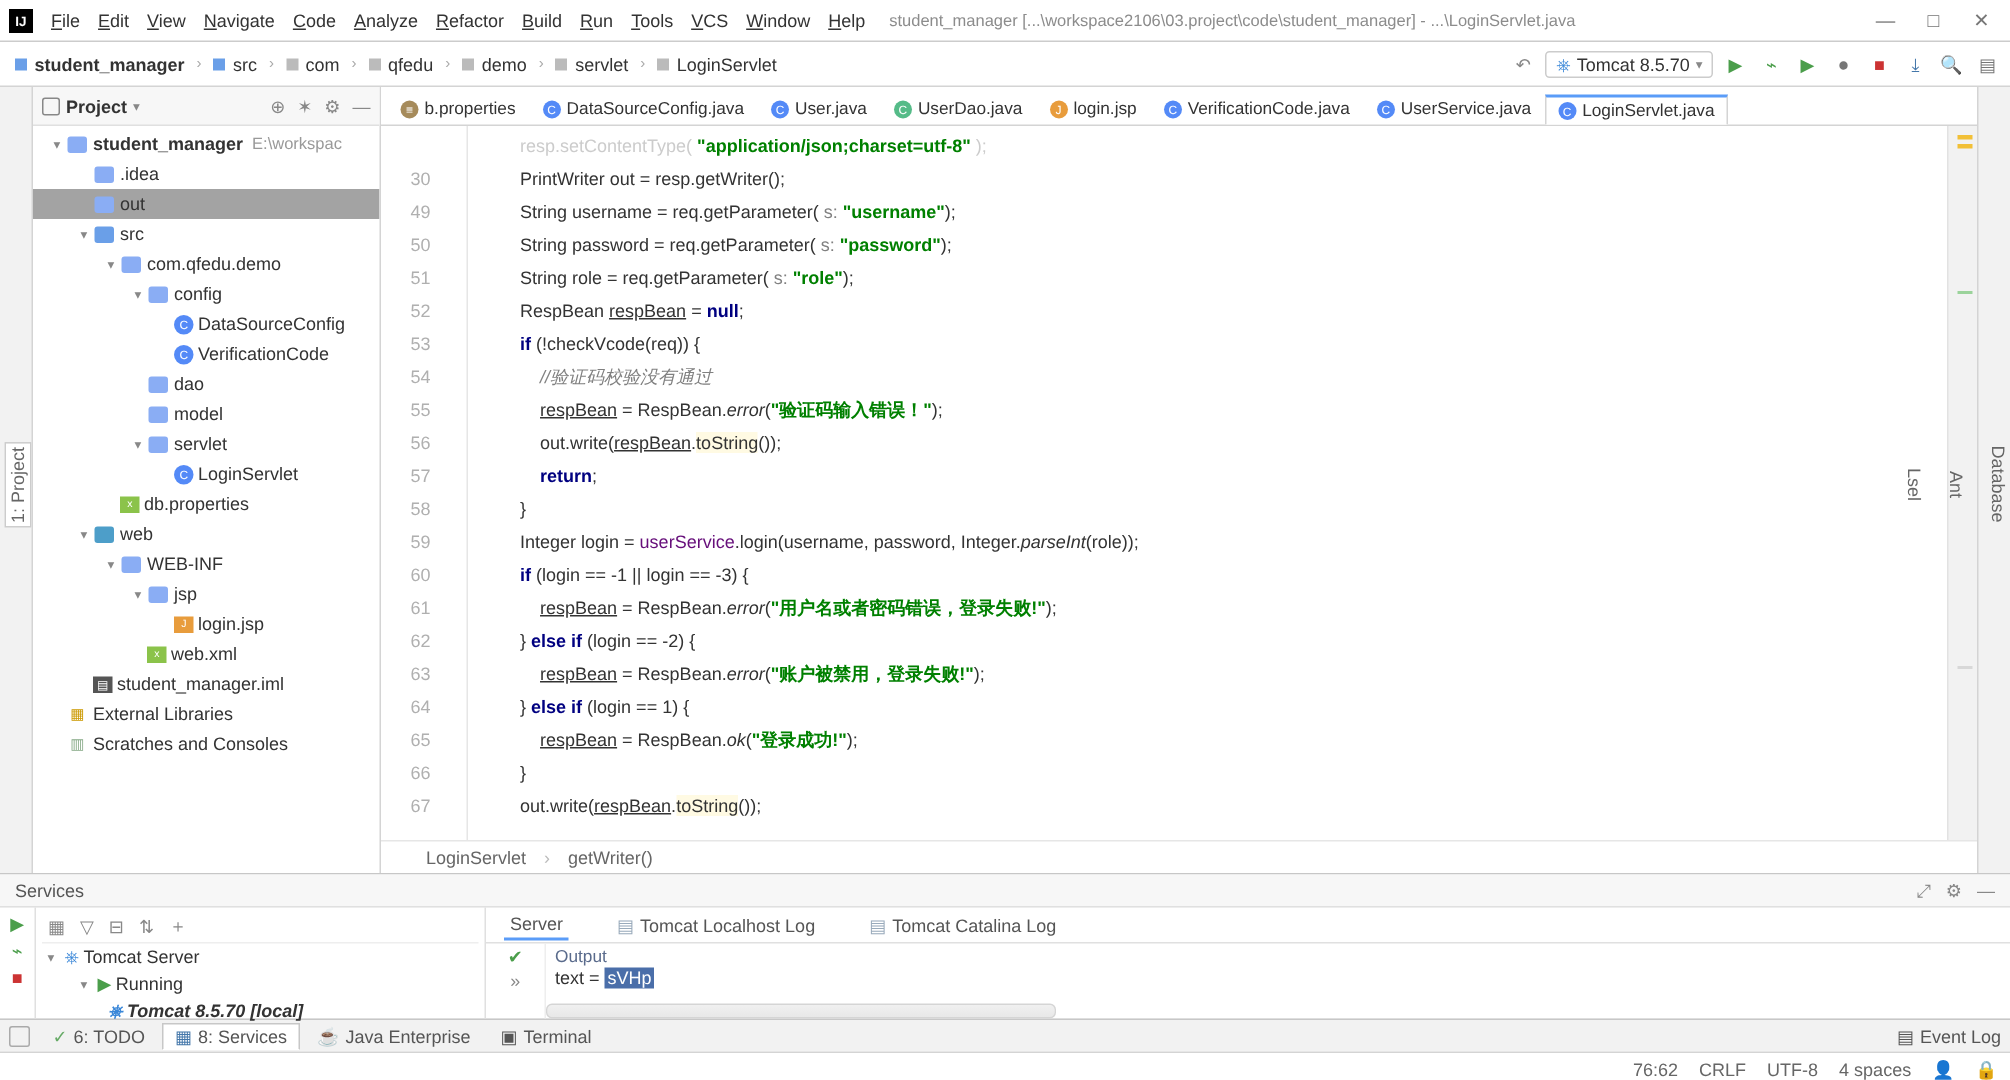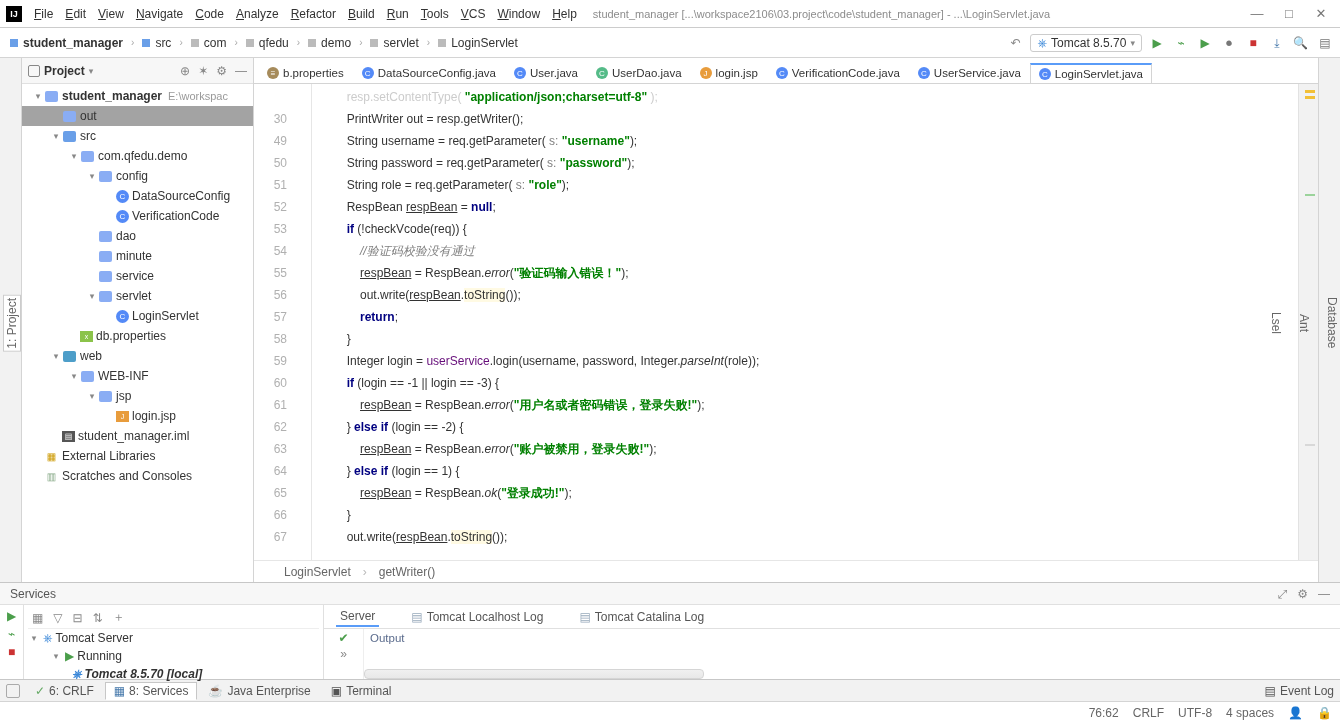--- a/index.html
+++ b/index.html
@@ -175,20 +175,28 @@
     <div class="tree" id="tree">
         <div class="tree-row">
           <span class="tree-indent" style="width:10px;"></span>
           <span class="tree-toggle">▾</span>
           <span class="tree-icon">
             <span class="ico-folder "></span>
           </span>
           <span class="tree-text"><b>student_manager</b></span>
           <span class="tree-note">E:\workspac</span>
         </div>
+        <div class="tree-row">
+          <span class="tree-indent" style="width:28px;"></span>
+          <span class="tree-toggle"></span>
+          <span class="tree-icon">
+            <span class="ico-folder "></span>
+          </span>
+          <span class="tree-text">.idea</span>
+        </div>
         <div class="tree-row sel">
           <span class="tree-indent" style="width:28px;"></span>
           <span class="tree-toggle"></span>
           <span class="tree-icon">
             <span class="ico-folder "></span>
           </span>
           <span class="tree-text">out</span>
         </div>
         <div class="tree-row">
           <span class="tree-indent" style="width:28px;"></span>
@@ -233,29 +241,21 @@
             <span class="ico-folder "></span>
           </span>
           <span class="tree-text">dao</span>
         </div>
         <div class="tree-row">
           <span class="tree-indent" style="width:64px;"></span>
           <span class="tree-toggle"></span>
           <span class="tree-icon">
             <span class="ico-folder "></span>
           </span>
-          <span class="tree-text">minute</span>
-        </div>
-        <div class="tree-row">
-          <span class="tree-indent" style="width:64px;"></span>
-          <span class="tree-toggle"></span>
-          <span class="tree-icon">
-            <span class="ico-folder "></span>
-          </span>
-          <span class="tree-text">service</span>
+          <span class="tree-text">model</span>
         </div>
         <div class="tree-row">
           <span class="tree-indent" style="width:64px;"></span>
           <span class="tree-toggle">▾</span>
           <span class="tree-icon">
             <span class="ico-folder "></span>
           </span>
           <span class="tree-text">servlet</span>
         </div>
         <div class="tree-row">
@@ -292,20 +292,26 @@
           <span class="tree-icon">
             <span class="ico-folder "></span>
           </span>
           <span class="tree-text">jsp</span>
         </div>
         <div class="tree-row">
           <span class="tree-indent" style="width:82px;"></span>
           <span class="tree-toggle"></span>
           <span class="tree-icon ico-jsp">J</span>
           <span class="tree-text">login.jsp</span>
+        </div>
+        <div class="tree-row">
+          <span class="tree-indent" style="width:64px;"></span>
+          <span class="tree-toggle"></span>
+          <span class="tree-icon ico-xml">x</span>
+          <span class="tree-text">web.xml</span>
         </div>
         <div class="tree-row">
           <span class="tree-indent" style="width:28px;"></span>
           <span class="tree-toggle"></span>
           <span class="tree-icon ico-iml">▤</span>
           <span class="tree-text">student_manager.iml</span>
         </div>
         <div class="tree-row">
           <span class="tree-indent" style="width:10px;"></span>
           <span class="tree-toggle"></span>
@@ -431,32 +437,33 @@
             <span>Tomcat Catalina Log</span>
           </div>
       </div>
       <div class="svc-out">
         <div class="svc-out-gutter">
           <span style="color:#4b9e4b;">✔</span>
           <span>»</span>
         </div>
         <div class="svc-out-body">
           <div class="svc-out-head">Output</div>
+          <div><code><span>text = </span><span class="sel-text">sVHp</span></code></div>
           <div class="svc-scroll"></div>
         </div>
       </div>
     </div>
   </div>
 </div>
 
 <div class="bottom-tabs">
   <span style="width:14px;height:14px;border:1px solid #aaa;border-radius:2px;margin-right:4px;"></span>
   <div class="btab">
       <span style="color:#6a6;">✓</span>
-      <span>6: CRLF</span>
+      <span>6: TODO</span>
     </div>
   <div class="btab active">
       <span style="color:#47a;">▦</span>
       <span>8: Services</span>
     </div>
   <div class="btab">
       <span style="color:#c77;">☕</span>
       <span>Java Enterprise</span>
     </div>
   <div class="btab">

